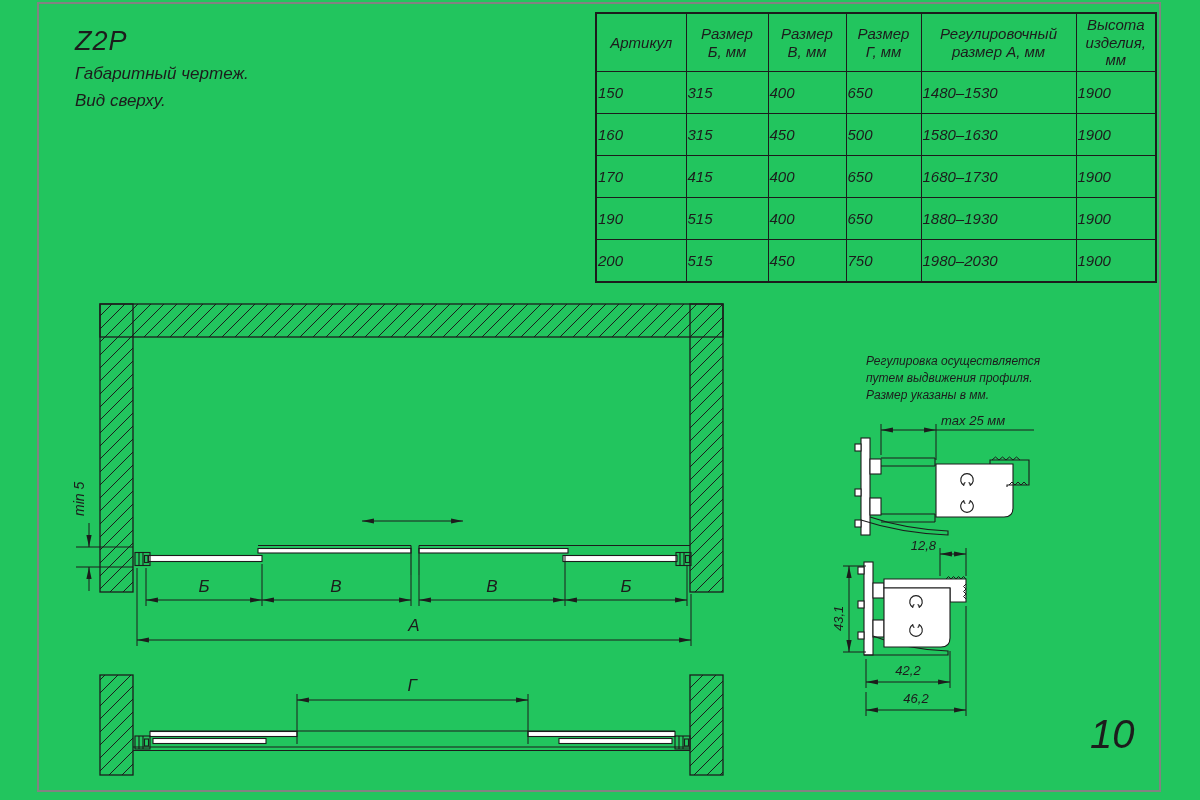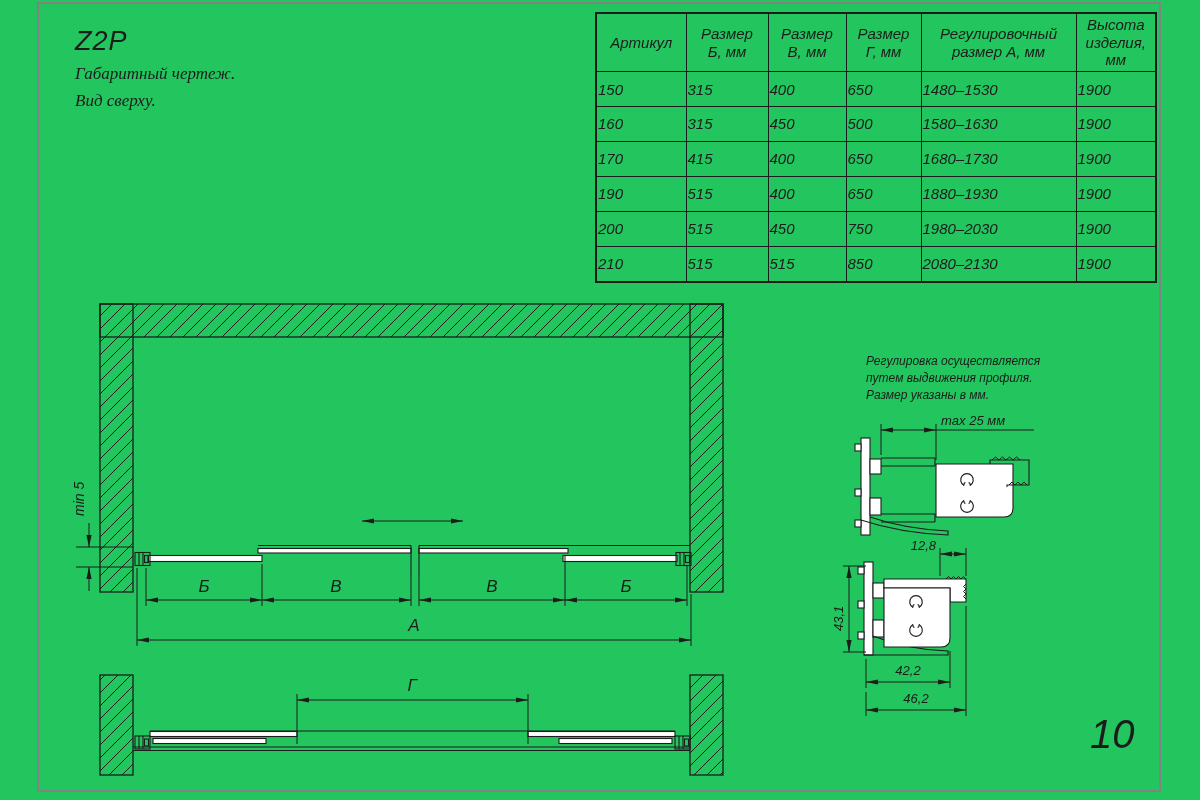--- a/index.html
+++ b/index.html
@@ -8,21 +8,21 @@
     font-family:"Liberation Sans",sans-serif; font-style:italic; color:#1c1c1c;
     overflow:hidden;
   }
   .frame {
     position:absolute; left:37px; top:2px; width:1124px; height:790px;
     border:2px solid #828282; box-sizing:border-box; pointer-events:none;
   }
   
   .title-block { position:absolute; left:75px; top:26px; }
   .title-block .model { font-size:27px; font-weight:500; letter-spacing:1px; }
-  .title-block .sub { font-size:17px; margin-top:7px;font-family:Liberation Serif, serif; }
+  .title-block .sub { font-size:17px; margin-top:7px; }
   
   table.spec {
     position:absolute; left:595px; top:12px; width:560px; height:271px;
     border-collapse:collapse; table-layout:fixed; font-size:15px;
   }
   table.spec, table.spec th, table.spec td { border:1.6px solid #1c1c1c; }
   table.spec { border-width:2.4px; }
   table.spec th {
     font-weight:normal; white-space:pre-line; line-height:1.18;
     padding:2px 1px; height:52px; text-align:center; vertical-align:middle;
@@ -114,28 +114,20 @@
         <td>650</td>
         <td>1880–1930</td>
         <td>1900</td>
       </tr>
       <tr>
         <td>200</td>
         <td>515</td>
         <td>450</td>
         <td>750</td>
         <td>1980–2030</td>
-        <td>1900</td>
-      </tr>
-      <tr>
-        <td>210</td>
-        <td>515</td>
-        <td>515</td>
-        <td>850</td>
-        <td>2080–2130</td>
         <td>1900</td>
       </tr>
     </tbody>
   </table>
 
   <div class="note">
     <div>Регулировка осуществляется</div>
     <div>путем выдвижения профиля.</div>
     <div>Размер указаны в мм.</div>
   </div>

